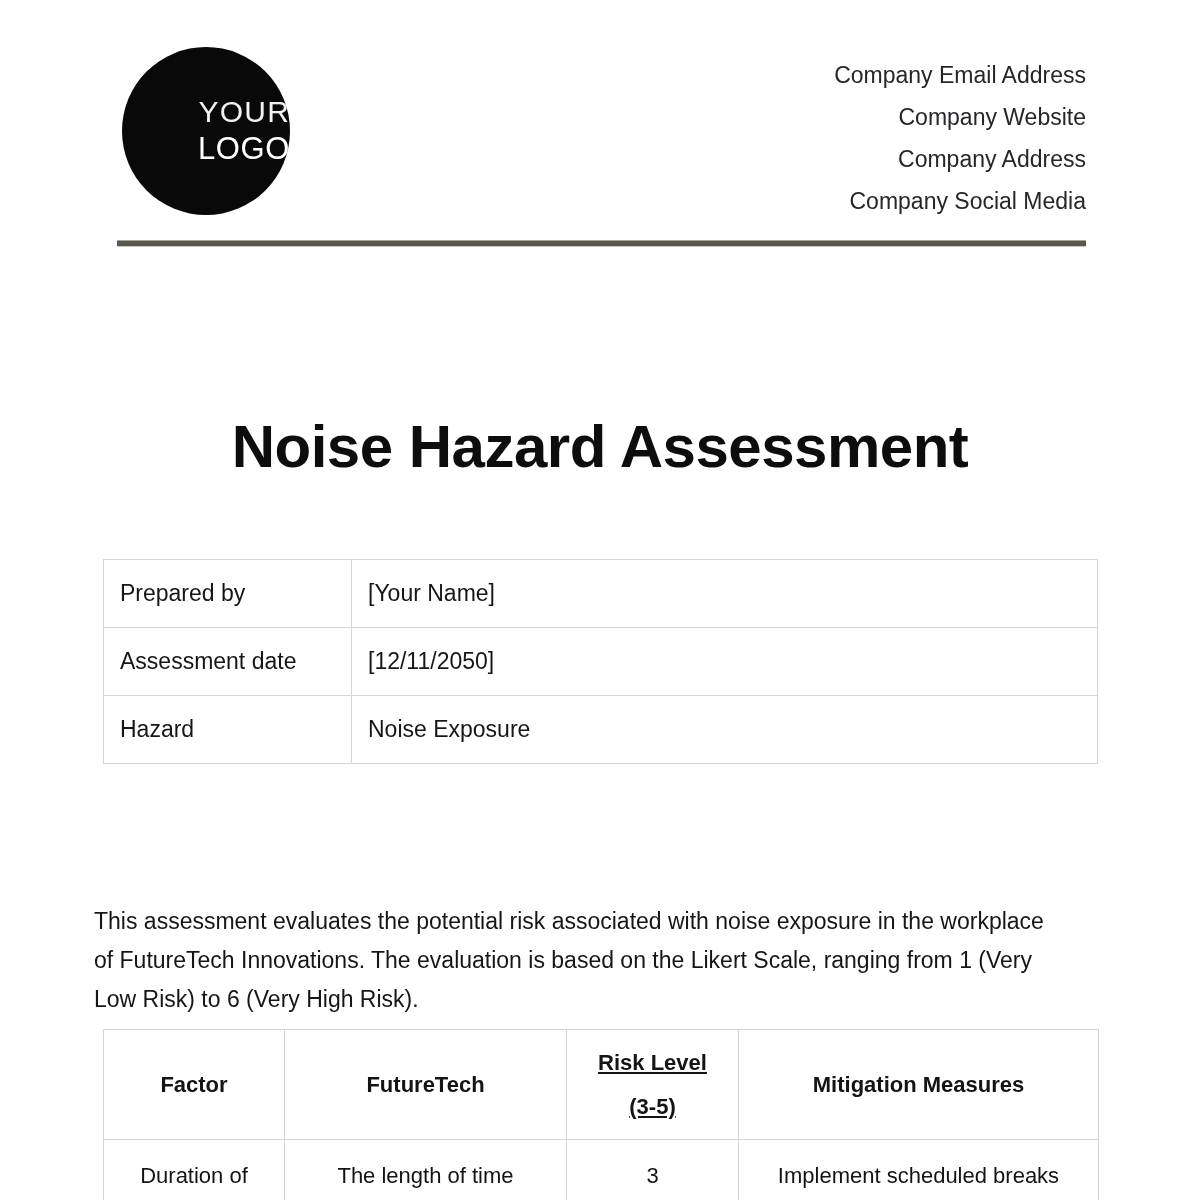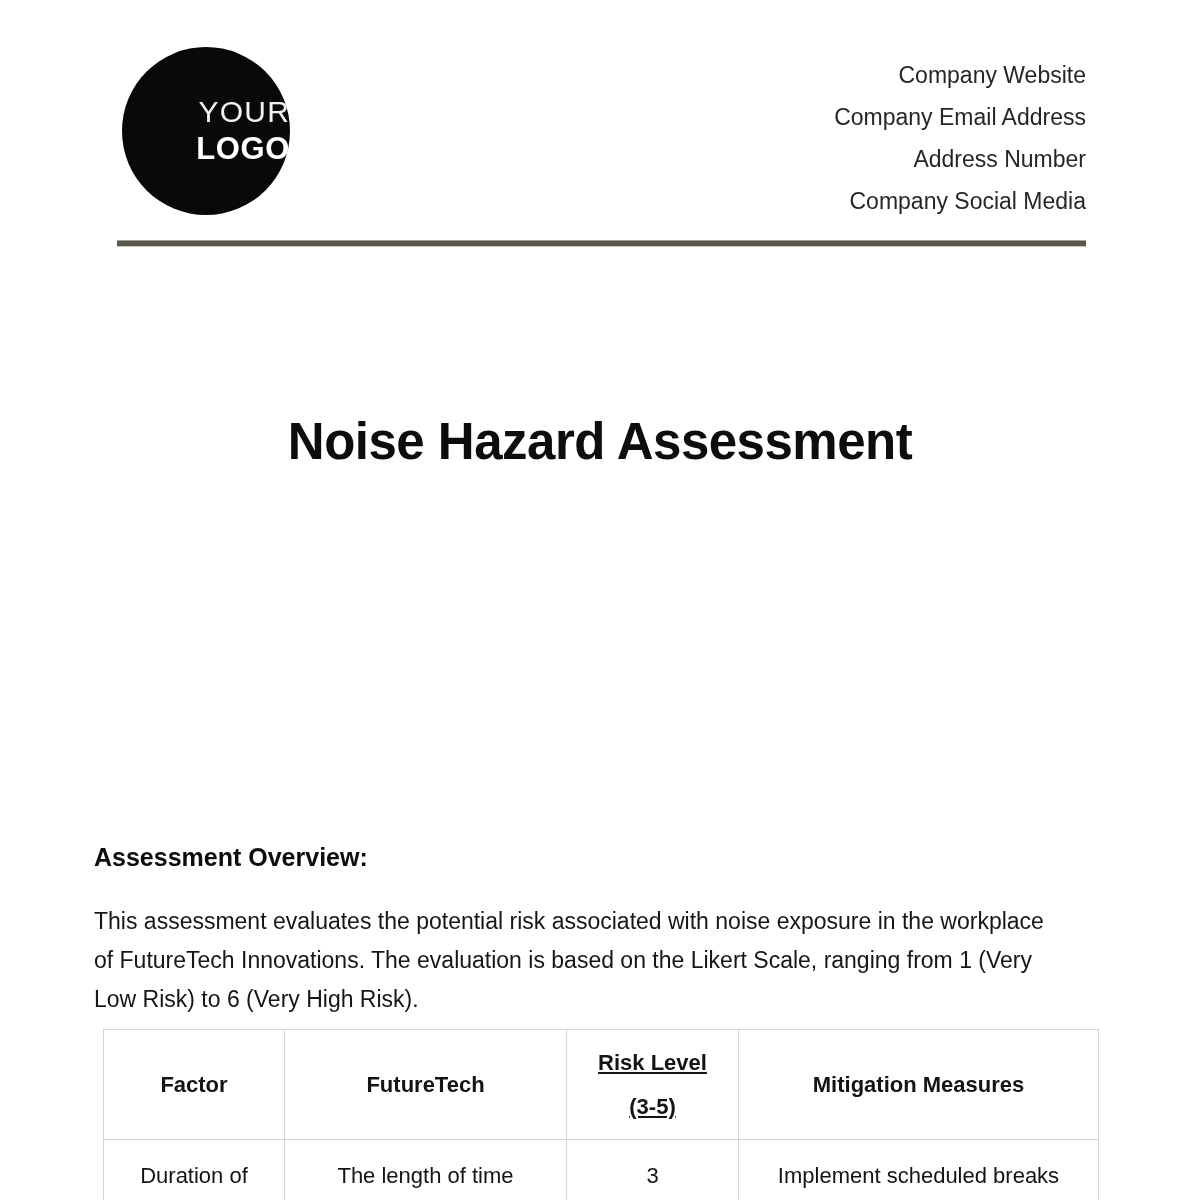--- a/index.html
+++ b/index.html
@@ -50,21 +50,21 @@
     color: #f2f2f2;
     font-size: 30px;
     font-weight: 300;
     letter-spacing: 1.2px;
     line-height: 1.15;
   }
 
   .logo-logo {
     color: #ffffff;
     font-size: 31px;
-    font-weight: 700;
+    font-weight: 400;
     letter-spacing: 0.6px;
     line-height: 1.15;
     margin-top: 2px;
   }
 
   .contact {
     position: absolute;
     right: 114px;
     top: 54px;
     text-align: right;
@@ -89,21 +89,21 @@
     border-bottom: 1px solid #c9c8bf;
   }
 
   
   .doc-title {
     position: absolute;
     left: 0;
     right: 0;
     top: 412px;
     text-align: center;
-    font-size: 51px;
+    font-size: 60px;
     font-weight: 700;
     letter-spacing: -0.5px;
     color: #0d0d0d;
   }
 
   
   table {
     border-collapse: collapse;
     table-layout: fixed;
   }
@@ -190,33 +190,48 @@
 <div class="page">
 
   <div class="header">
 
     <div class="logo">
       <span class="logo-your">YOUR</span>
       <span class="logo-logo">LOGO</span>
     </div>
 
     <div class="contact">
+      <div class="contact-line">Company Email Address</div>
       <div class="contact-line">Company Website</div>
-      <div class="contact-line">Company Email Address</div>
-      <div class="contact-line">Address Number</div>
+      <div class="contact-line">Company Address</div>
       <div class="contact-line">Company Social Media</div>
     </div>
 
     <div class="header-rule"></div>
   </div>
 
   <h1 class="doc-title">Noise Hazard Assessment</h1>
 
-
-  <h2 class="overview-heading">Assessment Overview:</h2>
+  <table class="info-table">
+    <tbody>
+      <tr>
+        <td class="key">Prepared by</td>
+        <td class="value">[Your Name]</td>
+      </tr>
+      <tr>
+        <td class="key">Assessment date</td>
+        <td class="value">[12/11/2050]</td>
+      </tr>
+      <tr>
+        <td class="key">Hazard</td>
+        <td class="value">Noise Exposure</td>
+      </tr>
+    </tbody>
+  </table>
+
   <p class="overview-body">This assessment evaluates the potential risk associated with noise exposure in the workplace of FutureTech Innovations. The evaluation is based on the Likert Scale, ranging from 1 (Very Low Risk) to 6 (Very High Risk).</p>
 
   <table class="risk-table">
     <thead>
       <tr>
         <th class="col-factor">Factor</th>
         <th class="col-description">FutureTech</th>
         <th class="col-risk"><span>Risk Level</span><span class="risk-head-sub">(3-5)</span></th>
         <th class="col-mitigation">Mitigation Measures</th>
       </tr>

